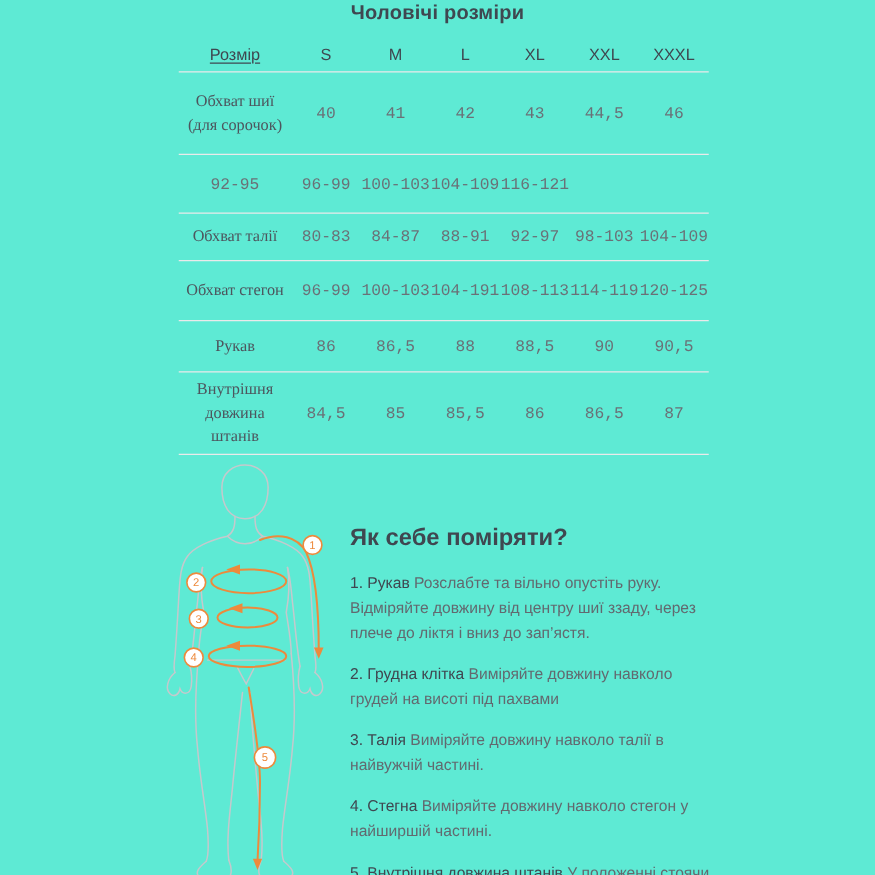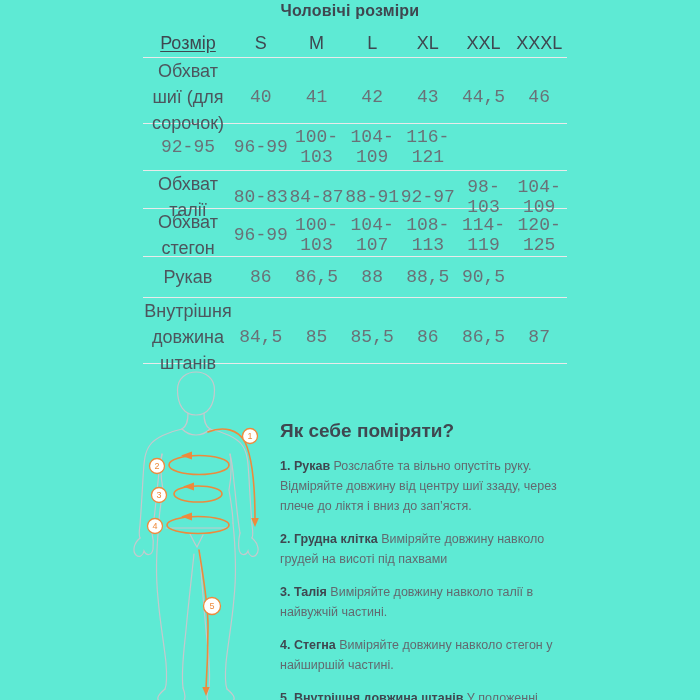--- a/index.html
+++ b/index.html
@@ -4,32 +4,32 @@
 <style>
   html,body{margin:0;padding:0;background:#fff;}
   .page{
     position:relative;width:700px;height:700px;background:#5eead4;
     font-family:"Liberation Sans",sans-serif;overflow:hidden;
   }
   .title{
     position:absolute;top:2px;left:0;width:100%;text-align:center;
     font-size:16px;font-weight:700;color:#3f4750;letter-spacing:.2px;
   }
-  .size-table{position:absolute;top:30px;left:143px;width:424px;font-size:18px;}
+  .size-table{position:absolute;top:30px;left:143px;width:424px;font-size:13px;}
   .thead,.trow{display:grid;grid-template-columns:90px repeat(6,1fr);border-bottom:1px solid #eaeaea;}
   .thead{height:27px;}
   .cell{display:flex;align-items:center;justify-content:center;text-align:center;}
   .head{color:#3f4750;}
   .size-link{text-decoration:underline;text-underline-offset:2px;cursor:pointer;}
-  .label{color:#4d555d;line-height:1.45;padding:0 2px;}
+  .label{color:#4d555d;line-height:1.45;padding:0 2px;font-family:Liberation Serif, serif;}
   .val{color:#6a7177;font-family:Liberation Mono, monospace;}
   .instructions{position:absolute;left:280px;top:404px;width:288px;}
   .instructions h3{margin:16px 0 14px 0;font-size:19px;font-weight:700;color:#3f4750;}
   .step{margin:0 0 13px 0;font-size:12.5px;line-height:1.6;color:#62696f;}
-  .step b{color:#3f4750;font-weight:700;text-align:right;}
+  .step b{color:#3f4750;font-weight:400;text-align:right;}
   svg.diagram{position:absolute;left:128px;top:358px;}
 </style>
 </head>
 <body>
 
 <div class="page">
 
   <div class="title">Чоловічі розміри</div>
 
   <div class="size-table">
@@ -65,31 +65,32 @@
           <div class="cell val">84-87</div>
           <div class="cell val">88-91</div>
           <div class="cell val">92-97</div>
           <div class="cell val">98-103</div>
           <div class="cell val">104-109</div>
         </div>
         <div class="trow" style="height: 47px;">
           <div class="cell label">Обхват стегон</div>
           <div class="cell val">96-99</div>
           <div class="cell val">100-103</div>
-          <div class="cell val">104-107</div>
+          <div class="cell val">104-191</div>
           <div class="cell val">108-113</div>
           <div class="cell val">114-119</div>
           <div class="cell val">120-125</div>
         </div>
         <div class="trow" style="height: 40px;">
           <div class="cell label">Рукав</div>
           <div class="cell val">86</div>
           <div class="cell val">86,5</div>
           <div class="cell val">88</div>
           <div class="cell val">88,5</div>
+          <div class="cell val">90</div>
           <div class="cell val">90,5</div>
         </div>
         <div class="trow" style="height: 65px;">
           <div class="cell label">Внутрішня довжина штанів</div>
           <div class="cell val">84,5</div>
           <div class="cell val">85</div>
           <div class="cell val">85,5</div>
           <div class="cell val">86</div>
           <div class="cell val">86,5</div>
           <div class="cell val">87</div>

